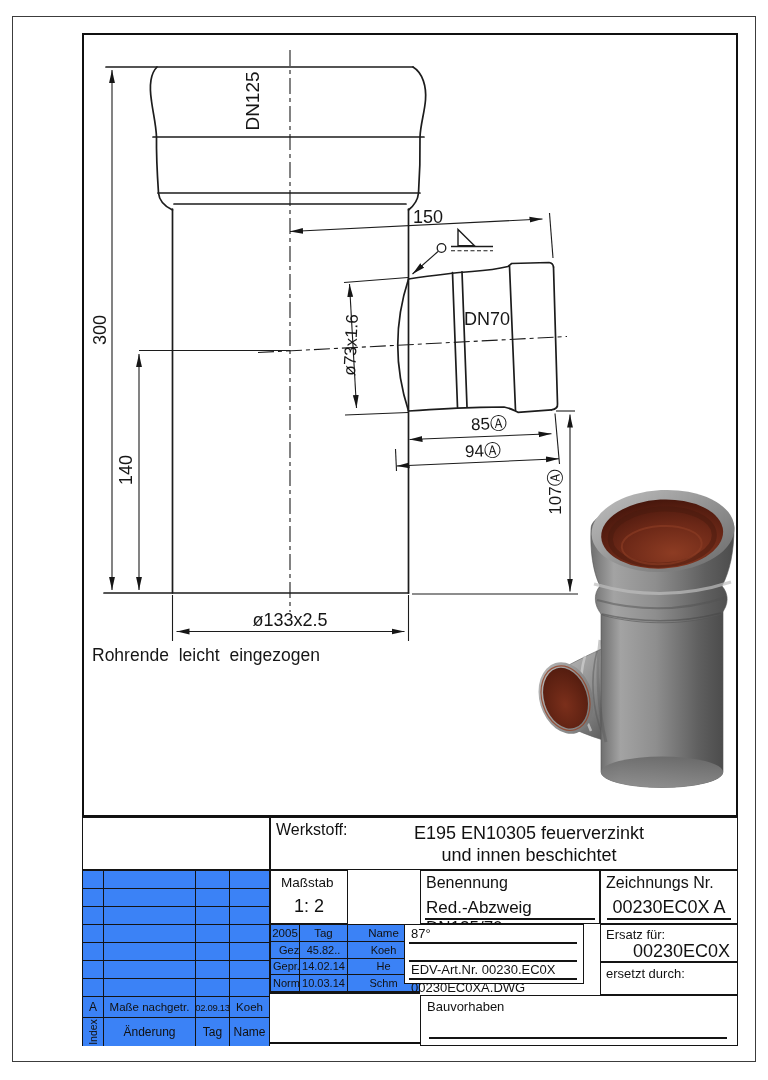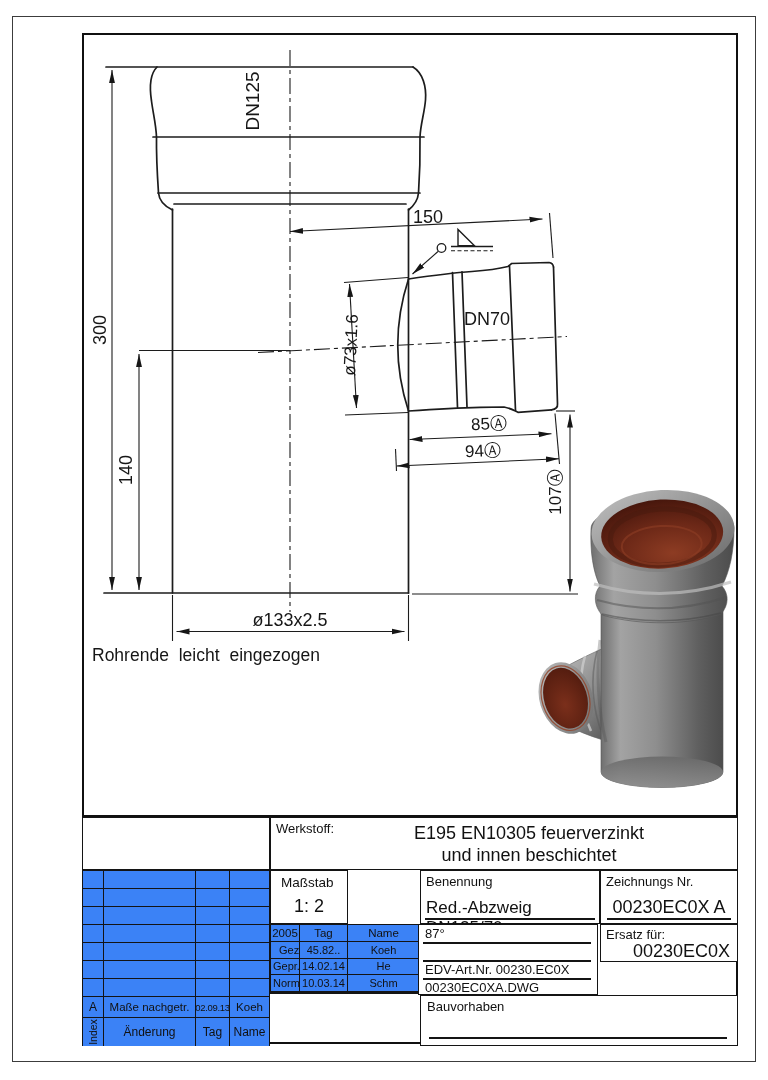--- a/index.html
+++ b/index.html
@@ -10,21 +10,21 @@
   .inner-frame{position:absolute;left:82px;top:33px;width:656px;height:1011px;
         border:2px solid #101010;box-sizing:border-box;}
   svg.drawing{position:absolute;left:0;top:0;}
   svg text{fill:#161616;}
   .t17{font-size:17px;} .t18{font-size:18px;} .t19{font-size:19px;}
   .mid{text-anchor:middle;dominant-baseline:central;}
 
   
   .tb{position:absolute;left:82px;top:815px;width:656px;height:229px;border-top:2px solid #101010;box-sizing:border-box;}
   .cell{position:absolute;border:1px solid #141414;box-sizing:border-box;background:#fff;}
-  .lbl{position:absolute;font-size:13px;white-space:nowrap;}
+  .lbl{position:absolute;font-size:16px;white-space:nowrap;}
   .rule{position:absolute;height:2px;background:#141414;}
   .grid{display:grid;background:#141414;gap:1px;border:1px solid #141414;position:absolute;box-sizing:border-box;}
   .grid>i{background:#3b82f6;display:flex;align-items:center;justify-content:center;
          font-style:normal;font-size:11.5px;white-space:nowrap;overflow:hidden;}
   .revtable{left:0px;top:53px;width:188px;height:176px;grid-template-columns:20px 91px 33px 39px;
          grid-template-rows:repeat(7,17px) 20px 28px;}
   .datetable{left:188px;top:107px;width:150px;height:70px;grid-template-columns:28px 47px 71px;
          grid-template-rows:repeat(4,15.75px);}
   .rot{transform:rotate(-90deg);font-size:10.5px;}
 </style>
@@ -251,33 +251,36 @@
       <i style="font-size:11px;">45.82..</i>
       <i style="font-size:11px;">Koeh</i>
       <i style="justify-content:flex-start;padding-left:2px;font-size:11px;">Gepr.</i>
       <i style="font-size:11px;">14.02.14</i>
       <i style="font-size:11px;">He</i>
       <i style="justify-content:flex-start;padding-left:2px;font-size:11px;">Norm.</i>
       <i style="font-size:11px;">10.03.14</i>
       <i style="font-size:11px;">Schm</i>
     </div>
 
-    <div class="cell" style="left:336px;top:107px;width:180px;height:71px;">
+    <div class="cell" style="left:322px;top:107px;width:180px;height:60px;">
       <span style="position:absolute;left:6px;top:1px;font-size:13px;">87°</span>
       <div class="rule" style="left:4px;top:17px;width:168px;"></div>
       <div class="rule" style="left:4px;top:35px;width:168px;"></div>
       <span style="position:absolute;left:6px;top:37px;font-size:13px;">EDV-Art.Nr. 00230.EC0X</span>
       <div class="rule" style="left:4px;top:53px;width:168px;"></div>
       <span style="position:absolute;left:6px;top:55px;font-size:13px;">00230EC0XA.DWG</span>
     </div>
 
     <div class="cell" style="left:518px;top:107px;width:138px;height:38px;">
       <span class="lbl" style="left:5px;top:2px;font-size:13px;">Ersatz für:</span>
       <span style="position:absolute;left:32px;top:16px;font-size:18px;">00230EC0X</span>
     </div>
+    <div class="cell" style="left:518px;top:145px;width:138px;height:33px;">
+      <span class="lbl" style="left:5px;top:3px;font-size:13px;">ersetzt durch:</span>
+    </div>
 
 
     <div class="cell" style="left:338px;top:178px;width:318px;height:51px;">
       <span class="lbl" style="left:6px;top:3px;font-size:13px;">Bauvorhaben</span>
       <div class="rule" style="left:8px;bottom:6px;width:298px;"></div>
     </div>
   </div>
 </div>
 
 </body></html>

